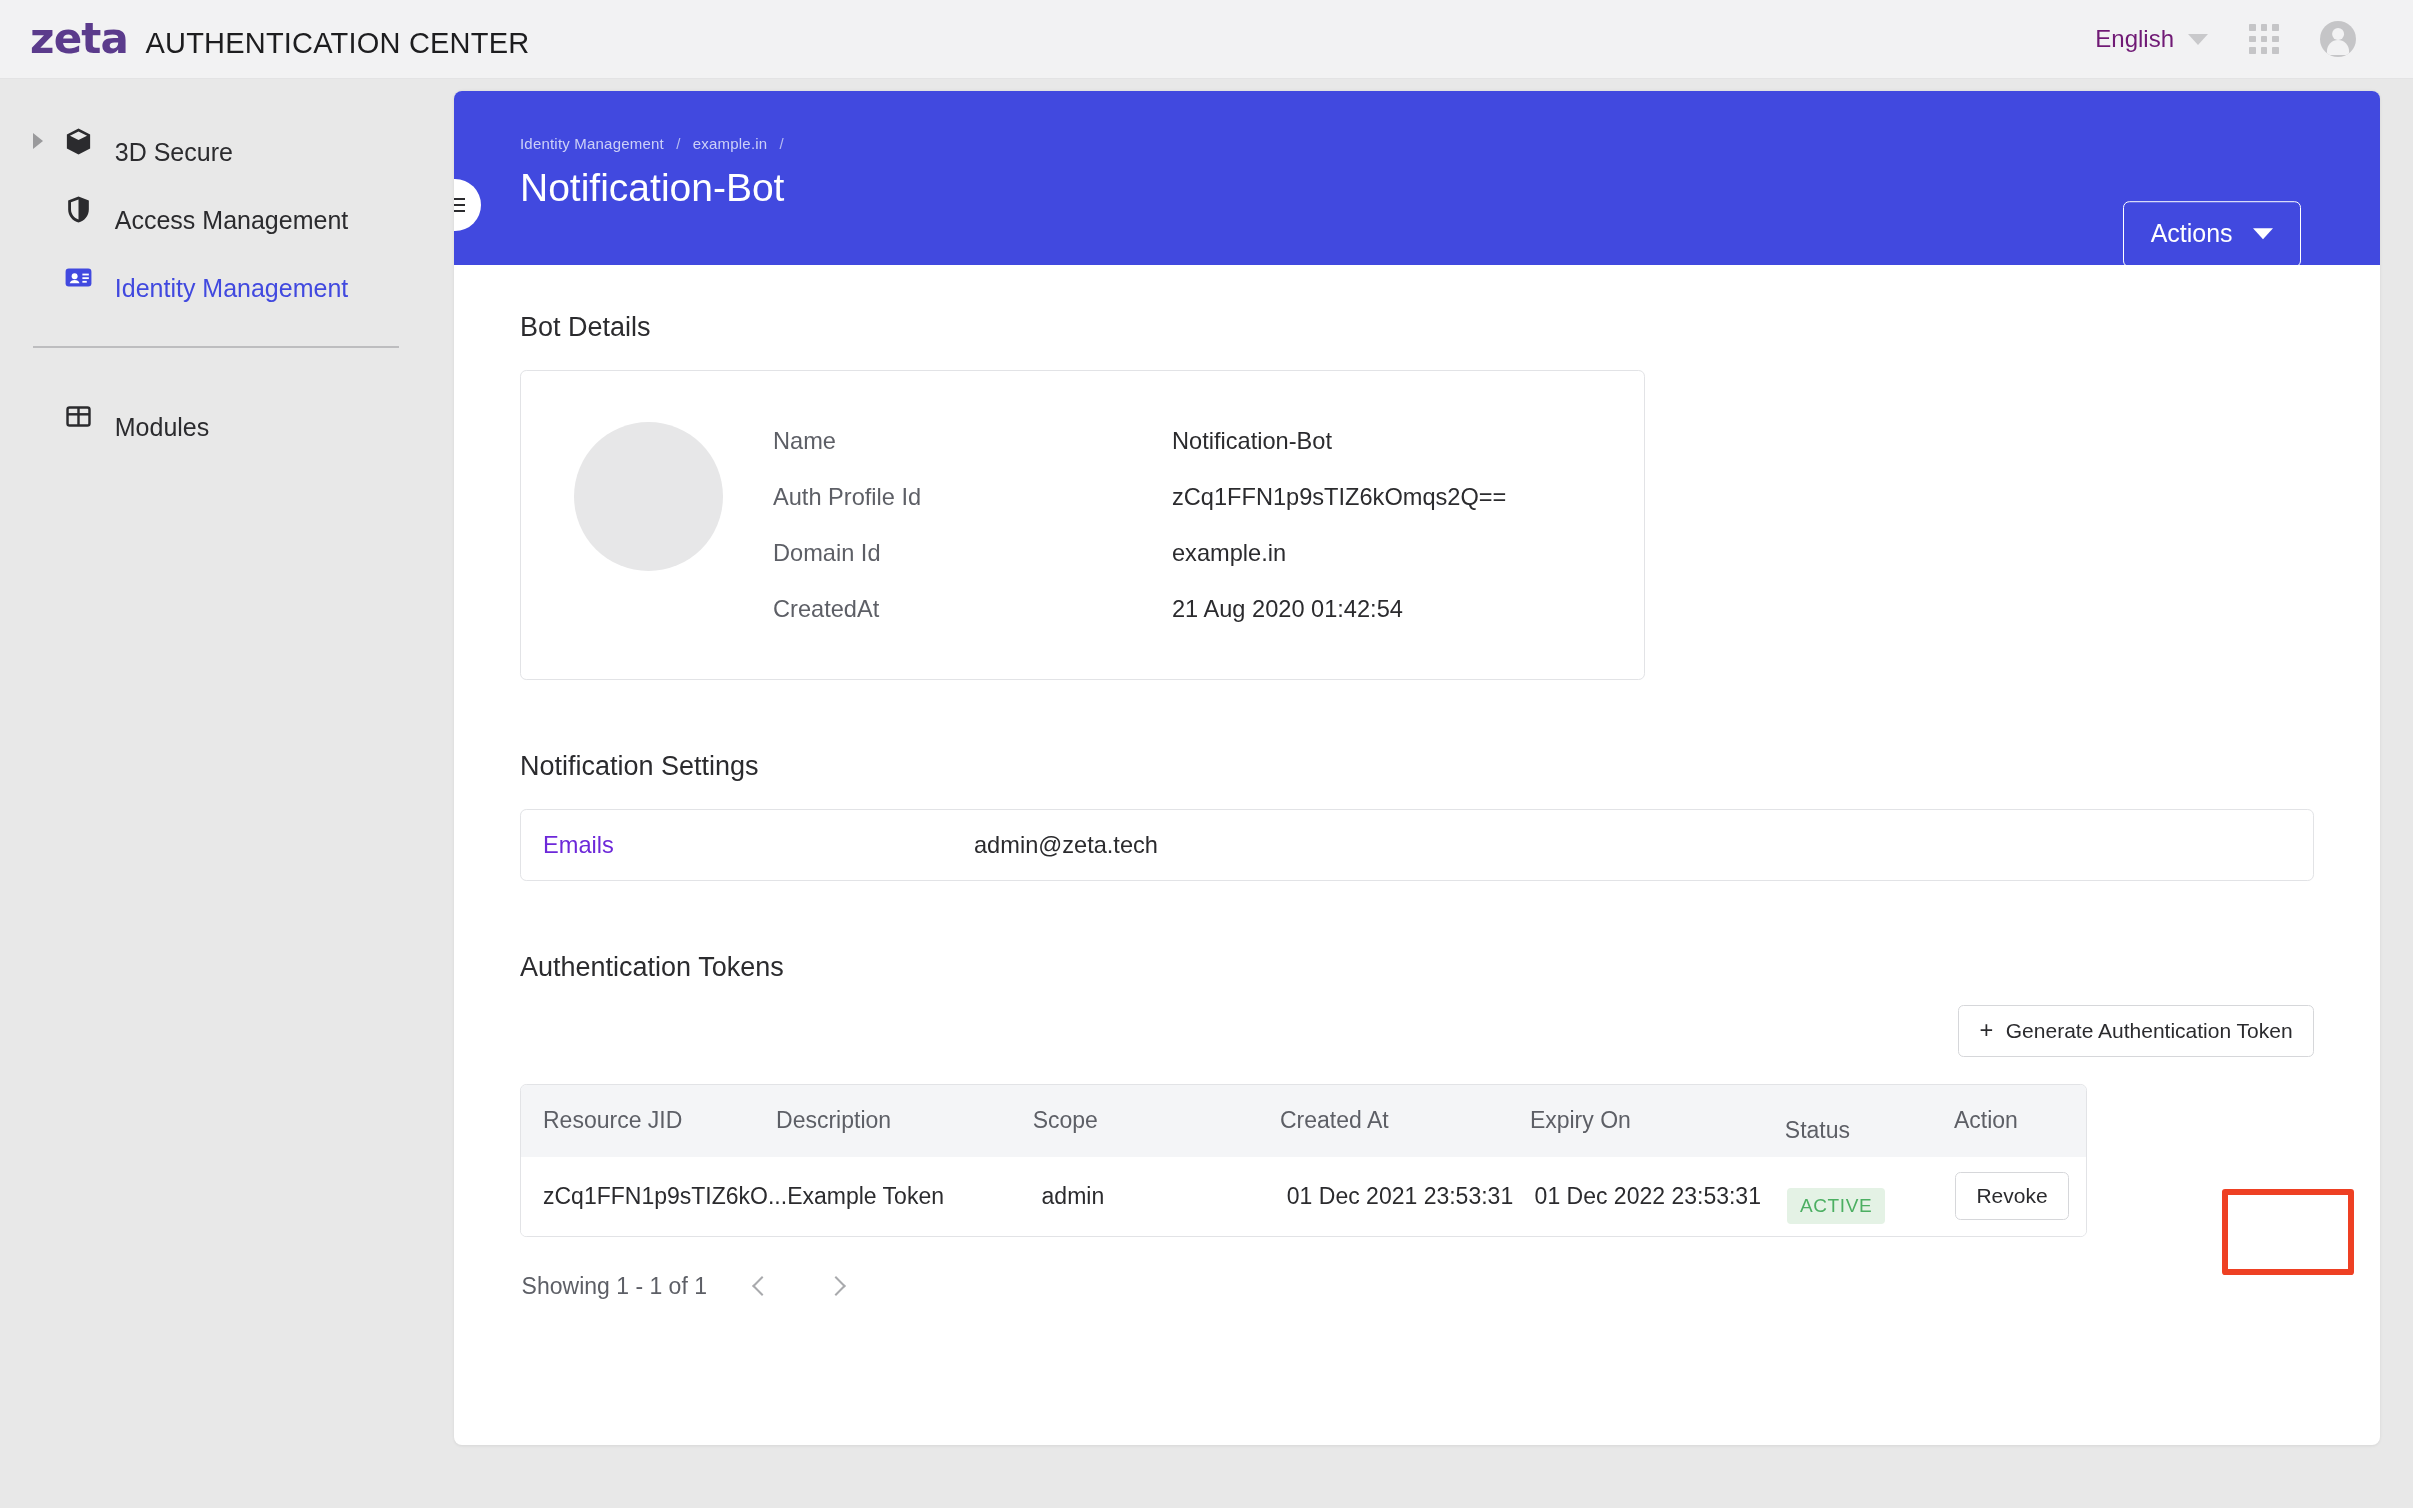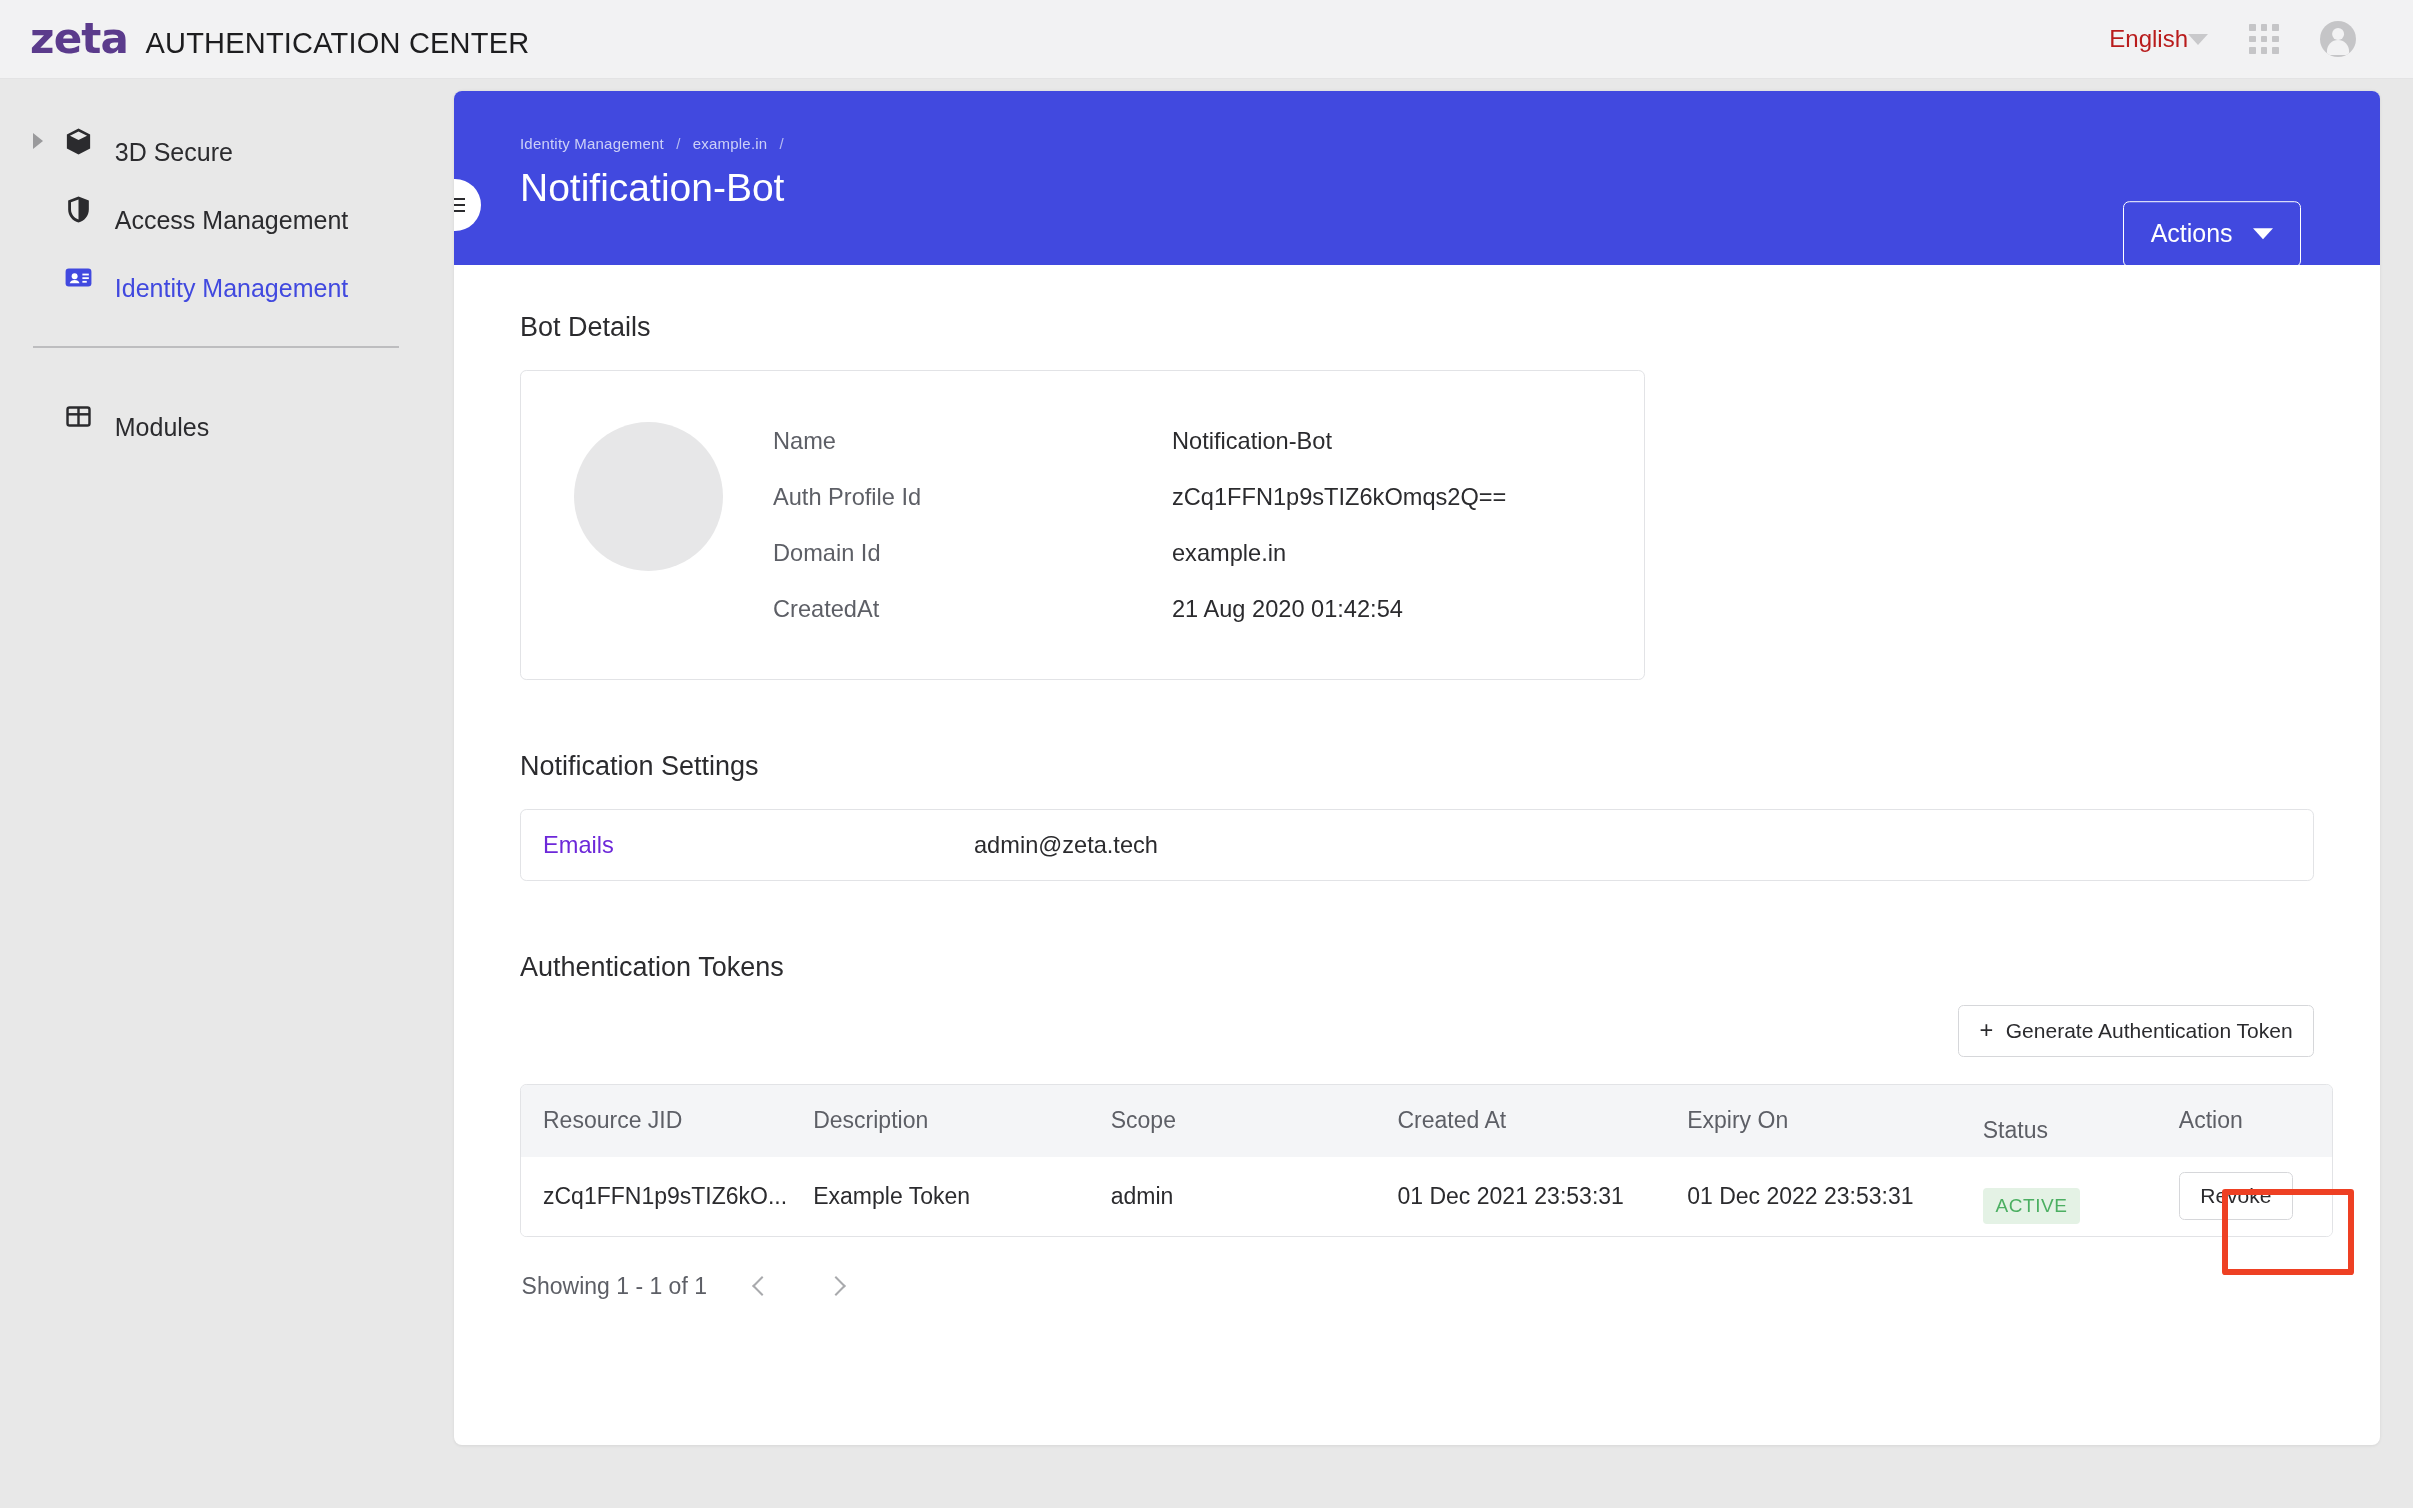--- a/index.html
+++ b/index.html
@@ -48,21 +48,22 @@
   .topbar-right {
     margin-left: auto;
     display: flex;
     align-items: center;
     gap: 41px;
     margin-right: 57px;
   }
   .lang {
     display: flex;
     align-items: center;
-    color: #b91c1c;
+    gap: 14px;
+    color: #701a75;
     font-size: 24px;
     text-align: right;
   }
   .caret-down {
     width: 0; height: 0;
     border-left: 10.2px solid transparent;
     border-right: 10.2px solid transparent;
     border-top: 11px solid #c9c9cb;
   }
   .grid-icon {
@@ -295,21 +296,21 @@
     font-size: 23.6px;
     color: #6d28d9;
   }
   .emails-val { font-size: 23.6px; color: #2b2b2e; }
 
   
   .table {
     border: 0.8px solid #e2e3e6;
     border-radius: 6.3px;
     overflow: hidden;
-    width: 1813px;
+    width: 1567px;
   }
   .thead {
     display: flex;
     background: #f4f5f7;
     height: 72px;
     align-items: center;
   }
   .thead div {
     font-size: 23px;
     color: #5d5f66;

